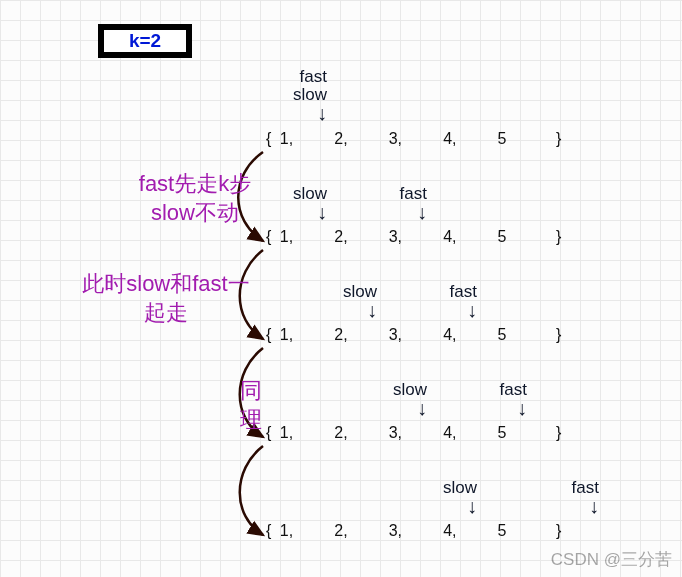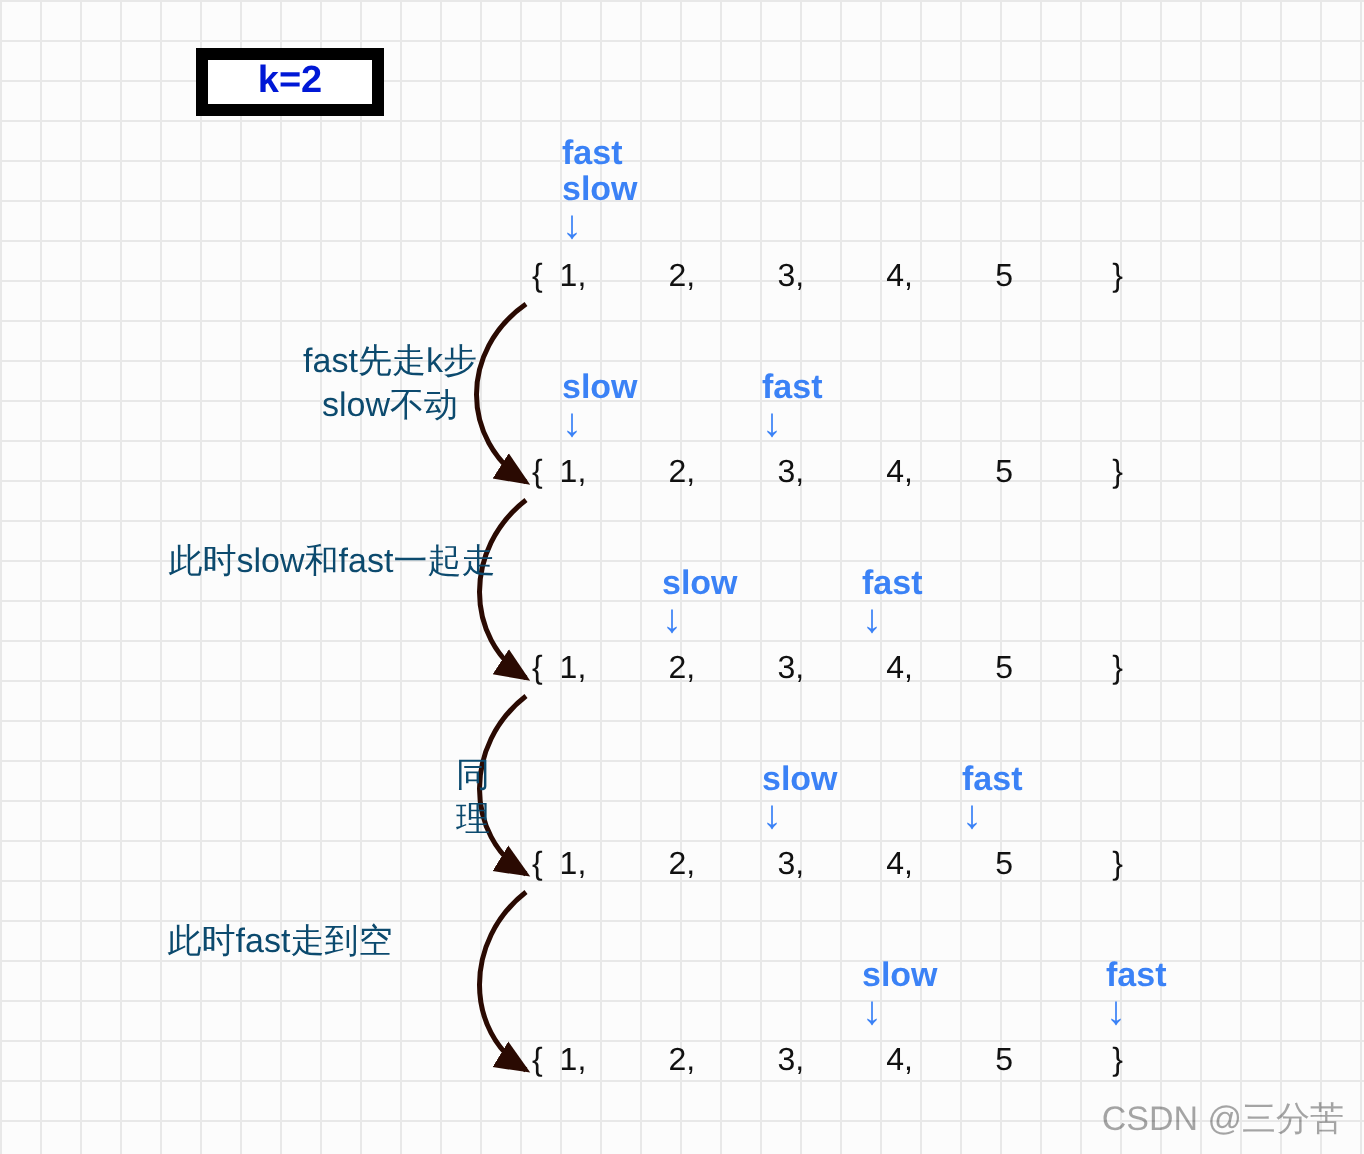--- a/index.html
+++ b/index.html
@@ -37,36 +37,36 @@
   position: absolute;
   font-size: 16px;
   color: #111;
   white-space: nowrap;
   font-family: sans-serif;
 }
 .list-row .br { margin: 0 4px; }
 .list-row .c { display: inline-block; width: 50px; text-align: left; }
 .ptr {
   position: absolute;
-  color: #3b82f6;
-  font-weight: 700;
+  color: #0f172a;
+  font-weight: 400;
   font-size: 17px;
-  text-align: left;
+  text-align: right;
   width: 46px;
   line-height: 1.05;
 }
 .ptr .arrow {
   display: block;
   font-size: 20px;
   line-height: 0.9;
 }
 .caption {
   position: absolute;
-  color: #0c4a6e;
-  font-size: 17px;
+  color: #a21caf;
+  font-size: 22px;
   line-height: 1.3;
   text-align: center;
   font-weight: 500;
 }
 .watermark {
   position: absolute;
   right: 10px;
   bottom: 6px;
   color: rgba(0,0,0,0.35);
   font-size: 17px;
@@ -147,42 +147,42 @@
 <div class="list-row" style="left:262px; top:326px;">
   <span class="br">{</span>
   <span class="c">1,</span>
   <span class="c">2,</span>
   <span class="c">3,</span>
   <span class="c">4,</span>
   <span class="c">5</span>
   <span class="br">}</span>
 </div>
 
-<div class="caption" style="left:180px; top:377px; width:60px;padding-left:48px;">
+<div class="caption" style="left:192px; top:377px; width:60px;padding-left:48px;">
   <span>同理</span>
 </div>
 
 <div class="ptr" style="left:381px; top:381px;">
   <span>slow</span><span class="arrow">↓</span>
 </div>
 <div class="ptr" style="left:481px; top:381px;">
   <span>fast</span><span class="arrow">↓</span>
 </div>
 <div class="list-row" style="left:262px; top:424px;">
   <span class="br">{</span>
   <span class="c">1,</span>
   <span class="c">2,</span>
   <span class="c">3,</span>
   <span class="c">4,</span>
   <span class="c">5</span>
   <span class="br">}</span>
 </div>
 
 <div class="caption" style="left:20px; top:460px; width:240px;">
-  <span>此时fast走到空</span><br>
+  <br>
 </div>
 
 <div class="ptr" style="left:431px; top:479px;">
   <span>slow</span><span class="arrow">↓</span>
 </div>
 <div class="ptr" style="left:553px; top:479px;">
   <span>fast</span><span class="arrow">↓</span>
 </div>
 <div class="list-row" style="left:262px; top:522px;">
   <span class="br">{</span>

